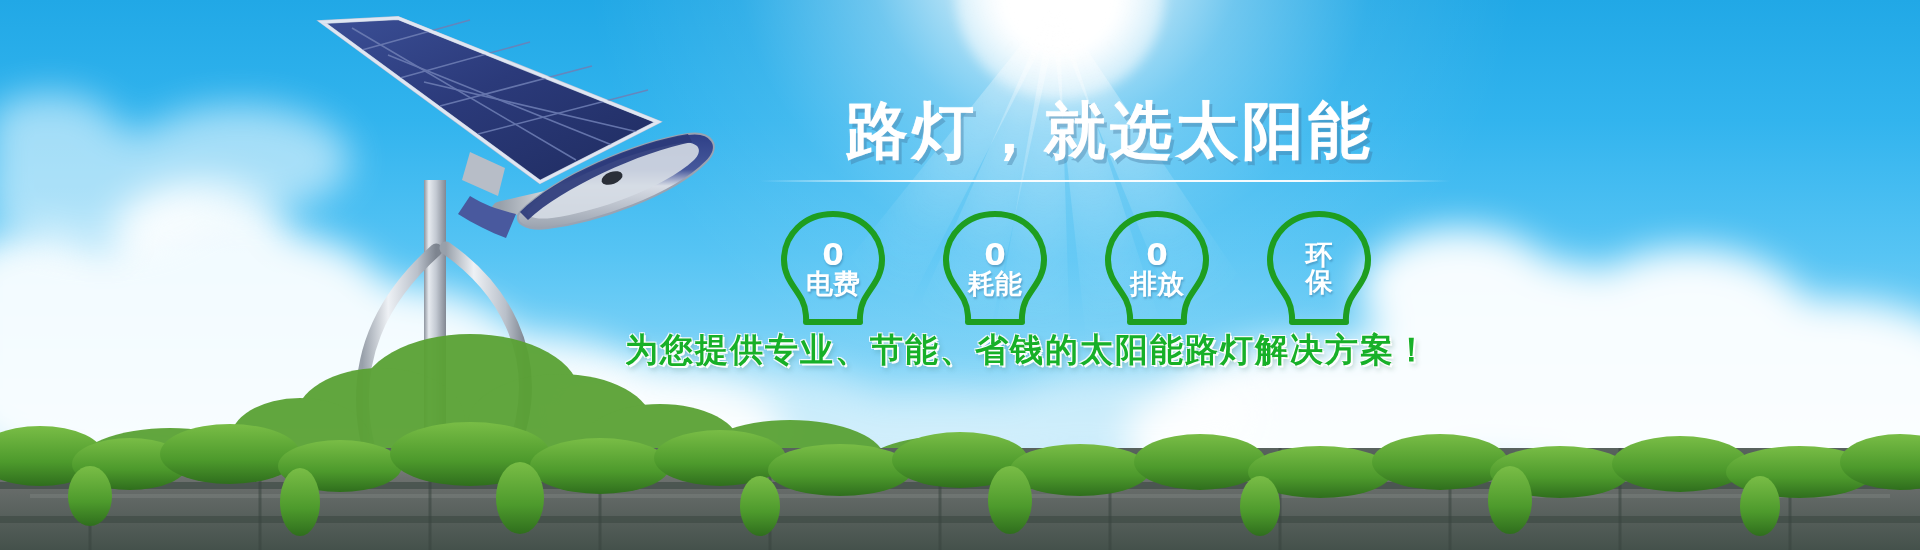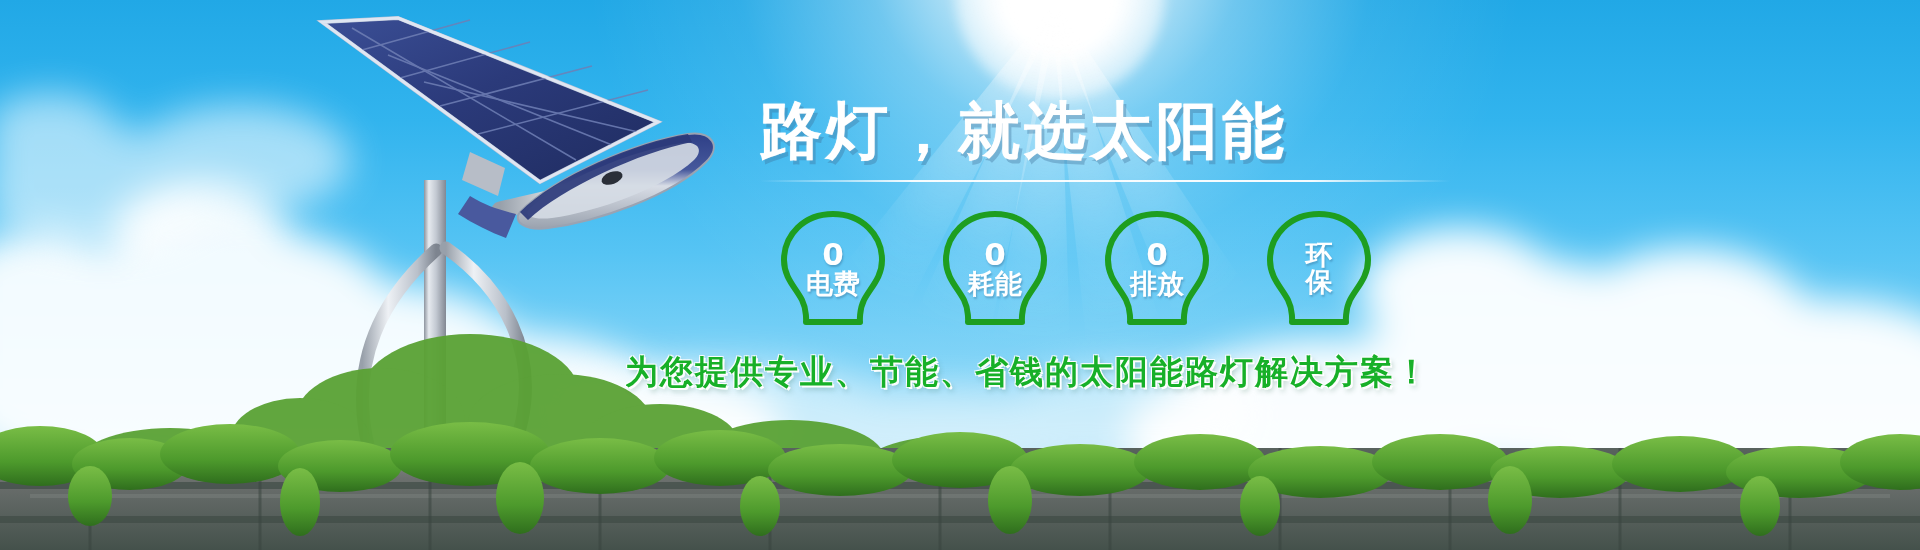--- a/index.html
+++ b/index.html
@@ -40,20 +40,21 @@
   .lamp { position:absolute; left:0; top:0; width:1920px; height:550px; }
 
   
   .copy { position:absolute; left:760px; top:95px; width:700px; }
 
   .headline {
     font-size:62px; font-weight:bold; color:#ffffff; letter-spacing:4px;
     white-space:nowrap; line-height:1.15;
     text-shadow: 3px 4px 0px rgba(60,110,150,0.35), 0 0 1px rgba(255,255,255,.9);
     font-family:"DejaVu Sans","Liberation Sans",sans-serif;
+    text-align:center;
   }
 
   .rule {
     margin-top:14px; height:2px; width:690px;
     background:linear-gradient(to right, rgba(255,255,255,0) 0%, rgba(255,255,255,.95) 22%, rgba(255,255,255,.95) 80%, rgba(255,255,255,0) 100%);
   }
 
   .bulbs { display:flex; gap:44px; margin-top:26px; margin-left:14px; }
   .bulb { position:relative; width:118px; height:120px; }
   .bulb svg { position:absolute; left:0; top:0; }
@@ -61,21 +62,21 @@
     position:absolute; left:0; top:0; width:118px; height:120px;
     display:flex; flex-direction:column; align-items:center; justify-content:center;
     color:#fff; font-size:27px; font-weight:bold; line-height:1.02;
     text-shadow:1px 2px 2px rgba(40,90,130,.35);
     font-family:"DejaVu Sans","Liberation Sans",sans-serif;
   }
   .bulb .btxt .z { font-size:31px; letter-spacing:0; }
   .bulb .btxt .w { font-size:27px; }
 
   .tagline {
-    margin-top:22px; margin-left:-135px;
+    margin-left:-135px;
     font-size:33px; font-weight:bold; letter-spacing:2px; white-space:nowrap;
     color:#17b028;
     text-shadow: 2px 2px 0 rgba(255,255,255,.95), -1px -1px 0 rgba(255,255,255,.8), 1px -1px 0 rgba(255,255,255,.8), -1px 1px 0 rgba(255,255,255,.8), 3px 4px 5px rgba(30,90,60,.25);
     font-family:Liberation Mono, monospace;
   }
 
   
   .treeline { position:absolute; left:0; bottom:0; width:1920px; height:230px; }
 </style>
 </head>

